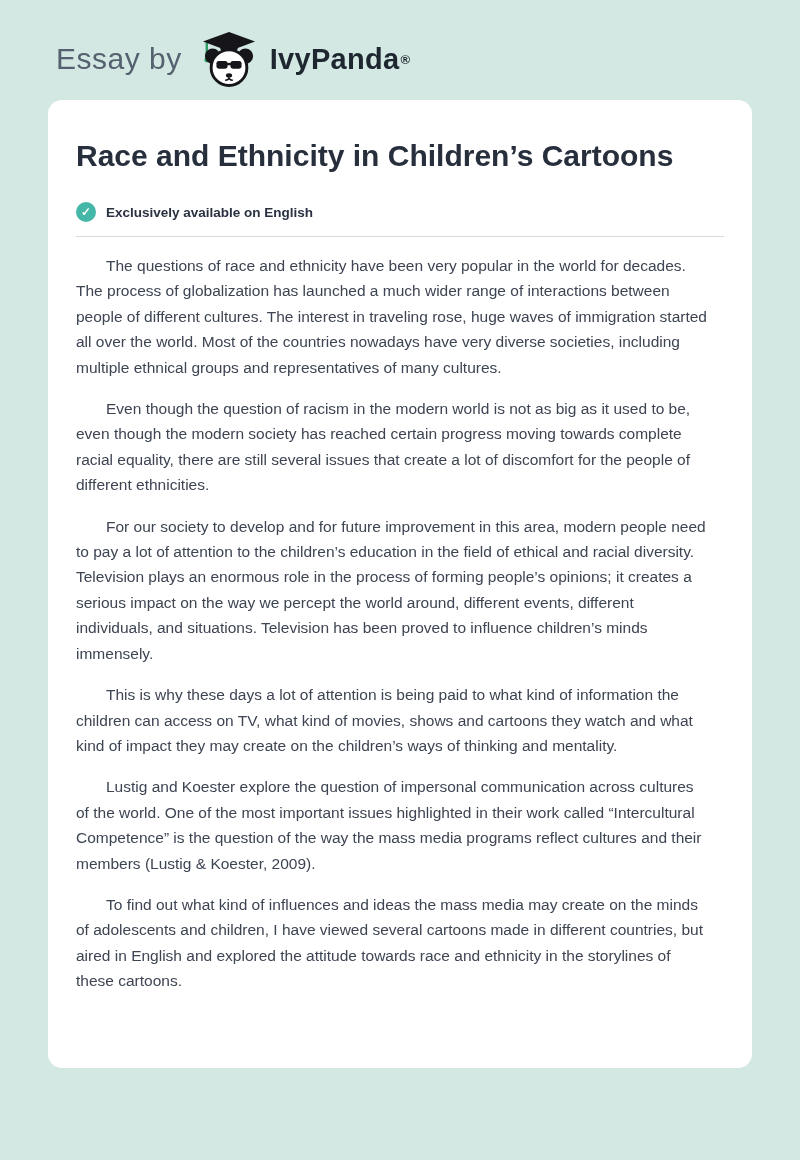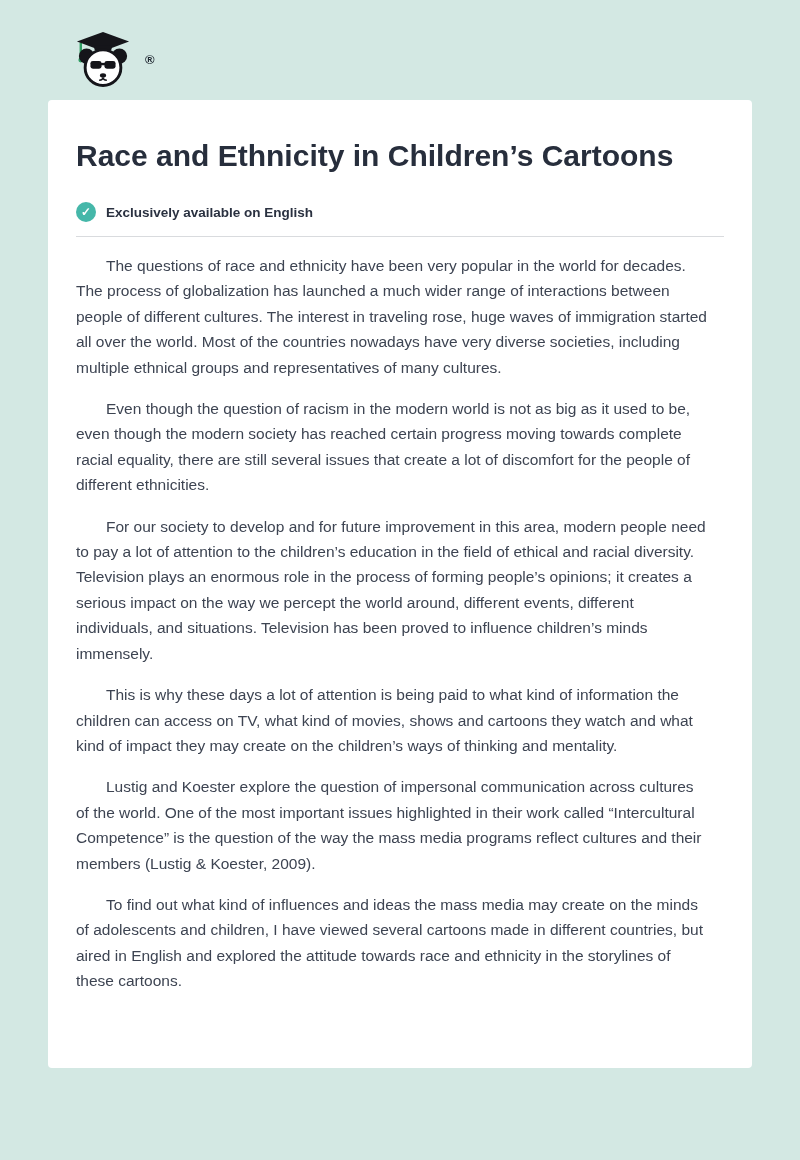--- a/index.html
+++ b/index.html
@@ -51,21 +51,21 @@
     color: #1e2630;
     vertical-align: super;
     margin-left: 1px;
   }
 
   
   .card {
     width: 704px;
     margin: 22px auto 0 auto;
     background: #ffffff;
-    border-radius: 4px;
+    border-radius: 14px;
     padding: 36px 28px 40px 28px;
     box-sizing: border-box;
     min-height: 968px;
   }
   .page-title {
     font-size: 30px;
     line-height: 40px;
     font-weight: bold;
     color: #272e3c;
     margin: 0 0 26px 0;
@@ -104,20 +104,21 @@
     line-height: 25.4px;
     color: #3d4452;
     margin: 16px 16px 16px 0;
     text-indent: 30px;
   }
 </style>
 </head>
 <body>
 
 <div class="header">
+  <span class="essay-by">Essay by</span>
   <span class="brand">
     <span class="logo">
       <svg viewBox="0 0 64 58" width="62" height="56">
 
         <path d="M9,12 L9,28" stroke="#2f9e63" stroke-width="2.5" fill="none"></path>
         <circle cx="9" cy="30" r="2.5" fill="#2f9e63"></circle>
 
         <polygon points="32,1 59,11 32,21 5,11" fill="#15151a"></polygon>
         <rect x="23" y="15" width="18" height="5" rx="2" fill="#15151a"></rect>
 
@@ -127,20 +128,21 @@
         <circle cx="32" cy="38" r="18.5" fill="#ffffff" stroke="#15151a" stroke-width="3"></circle>
 
         <rect x="19" y="31" width="11.5" height="8" rx="2.5" fill="#15151a"></rect>
         <rect x="33.5" y="31" width="11.5" height="8" rx="2.5" fill="#15151a"></rect>
         <rect x="29" y="33" width="6" height="2.5" fill="#15151a"></rect>
 
         <ellipse cx="32" cy="46" rx="3.2" ry="2.2" fill="#15151a"></ellipse>
         <path d="M32,48 Q32,51 28,51 M32,48 Q32,51 36,51" stroke="#15151a" stroke-width="1.6" fill="none"></path>
       </svg>
     </span>
+    <span class="brand-name">IvyPanda</span>
       <span class="registered">®</span>
   </span>
 </div>
 
 <div class="card">
   <h1 class="page-title">Race and Ethnicity in Children’s Cartoons</h1>
 
   <div class="availability">
     <span class="check-circle">✓</span>
     <span class="availability-label">Exclusively available on English</span>

